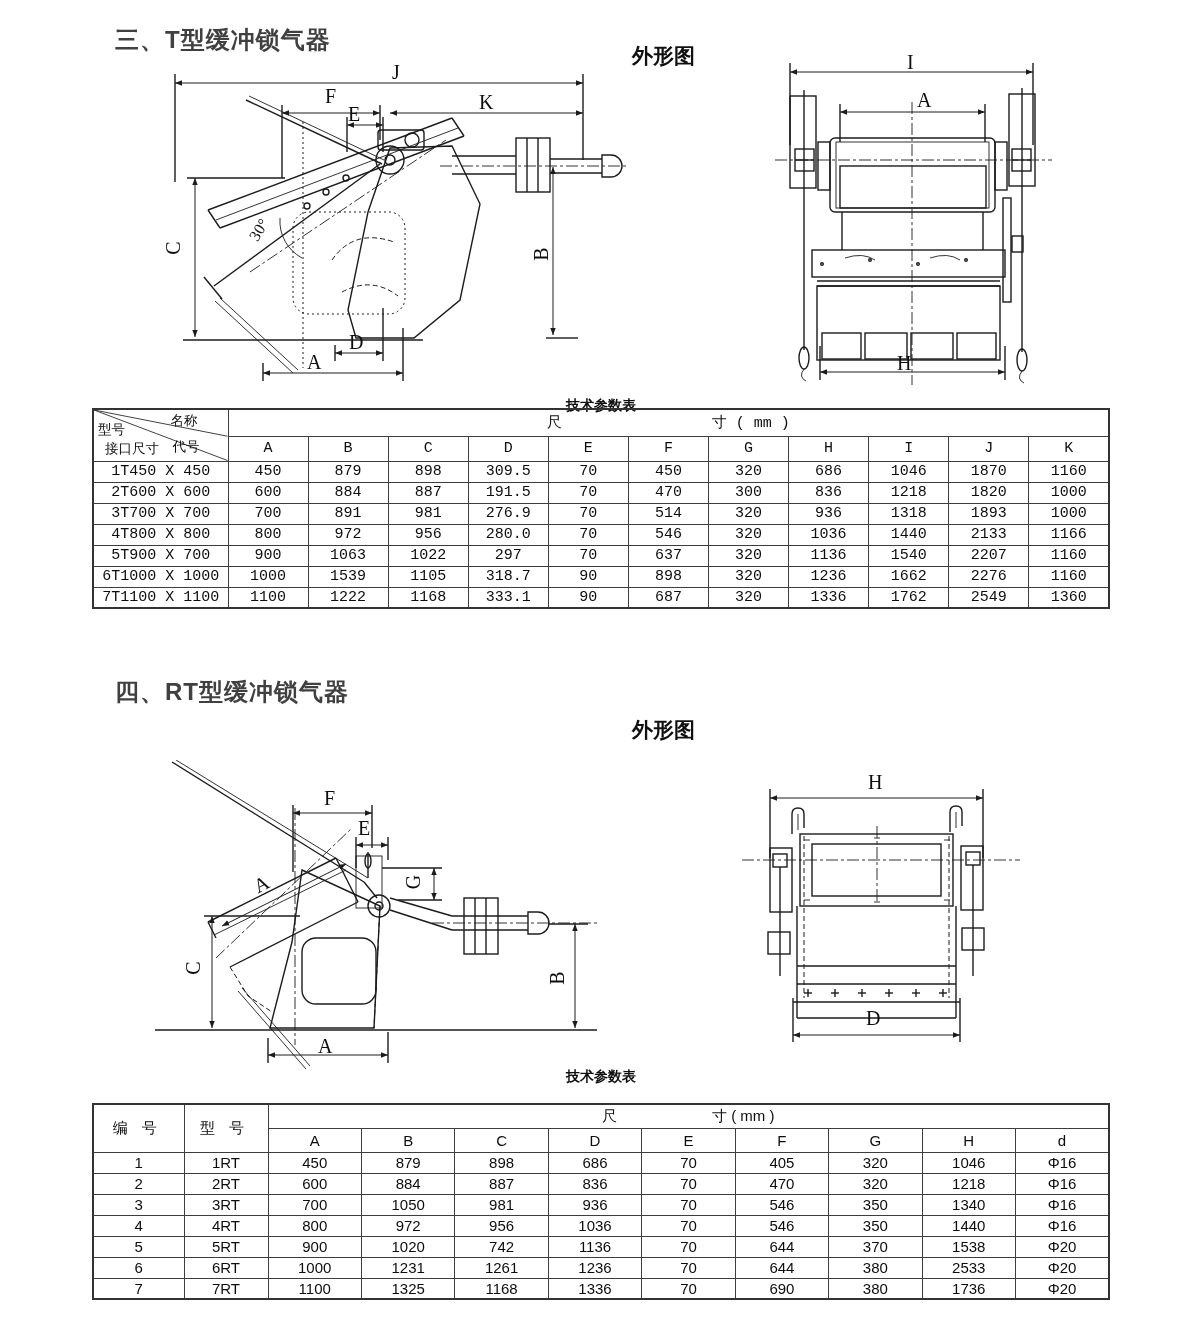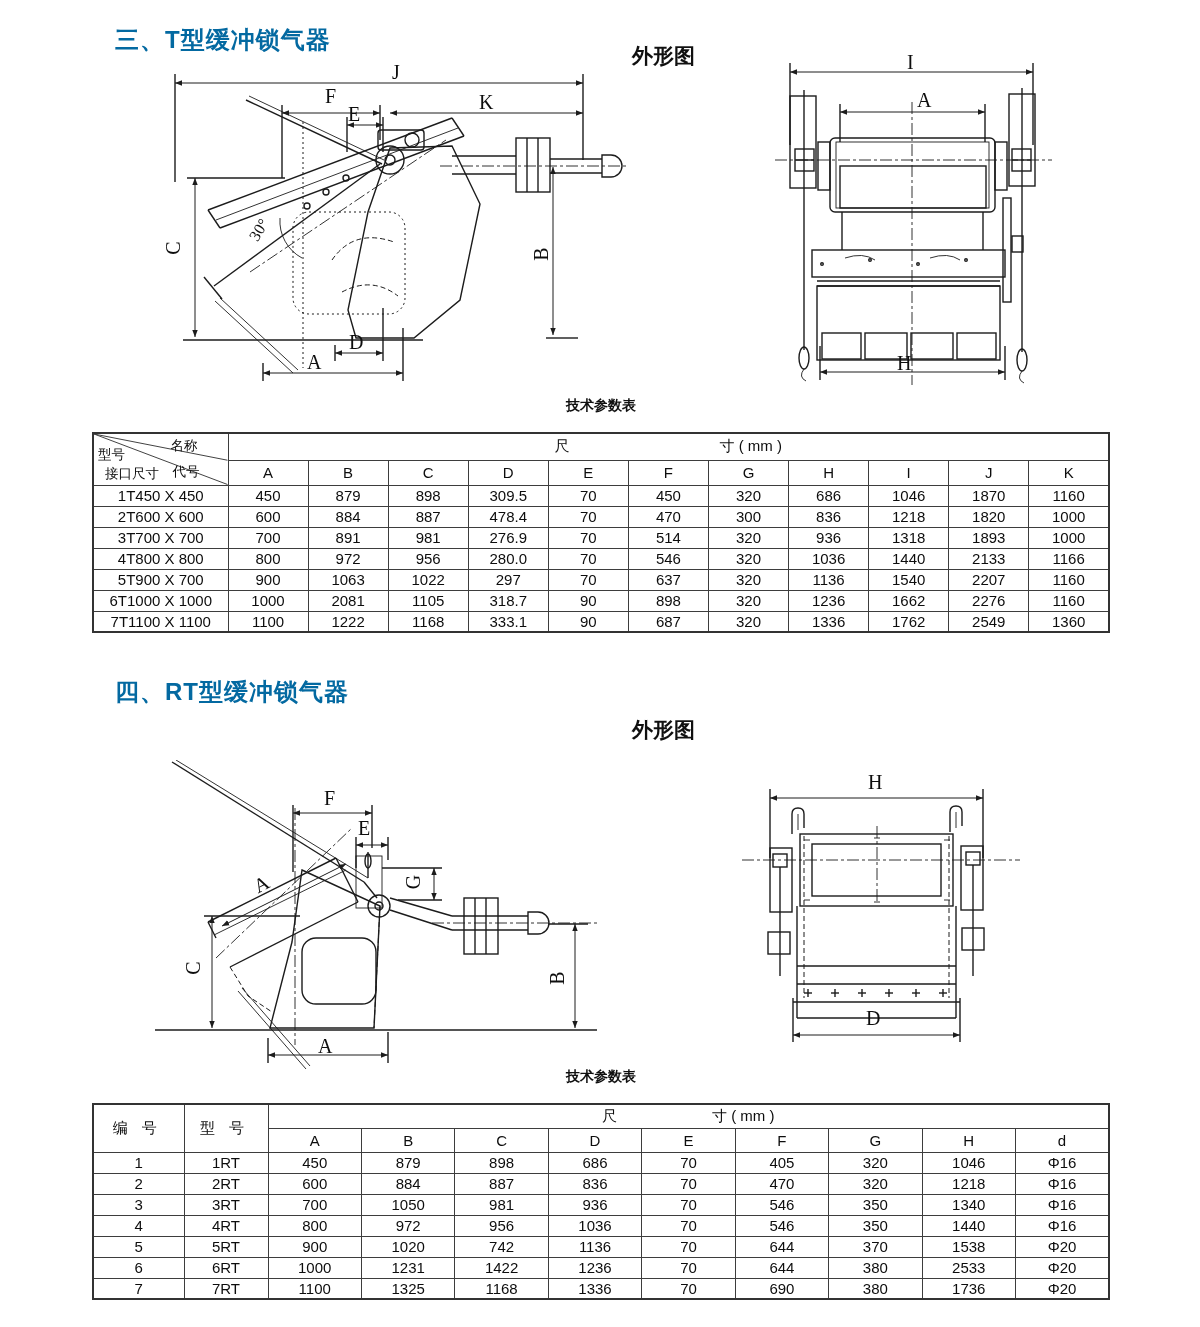--- a/index.html
+++ b/index.html
@@ -1,19 +1,19 @@
 <!DOCTYPE html>
 <html><head>
 <meta charset="utf-8">
 <style>
   * { margin:0; padding:0; box-sizing:border-box; }
   body { background:#e8e8e8; font-family:"Liberation Sans", sans-serif; }
   #page { position:relative; width:1200px; height:1327px; background:#ffffff; margin:0 auto; overflow:hidden; color:#111; }
 
-  .heading { position:absolute; font-size:24px; font-weight:bold; letter-spacing:1px; color:#0369a1; }
+  .heading { position:absolute; font-size:24px; font-weight:bold; letter-spacing:1px; color:#404040; }
   .sublabel { position:absolute; font-size:21px; font-weight:bold; color:#101010; }
   .tbl-title { position:absolute; left:92px; width:1018px; text-align:center; font-size:14px; font-weight:bold; color:#101010; }
 
   .drawing { position:absolute; }
   .drawing svg { position:absolute; left:0; top:0; width:100%; height:100%; }
   svg line, svg path, svg rect, svg circle, svg ellipse { stroke:#1c1c1c; fill:none; stroke-width:1.4; }
   svg .thin { stroke-width:0.9; }
   svg .dim  { stroke-width:1; }
   svg .dot  { stroke-width:1; stroke-dasharray:2 3; }
   svg .dsh  { stroke-width:1; stroke-dasharray:5 3; }
@@ -185,21 +185,21 @@
       <line class="cl" x1="152" y1="52" x2="152" y2="335"></line>
         <line class="cl" x1="15" y1="110" x2="292" y2="110"></line>
     </svg>
     <span class="dimlab" style="left:147px; top:2px;">I</span>
     <span class="dimlab" style="left:157px; top:40px;">A</span>
     <span class="dimlab" style="left:137px; top:303px;">H</span>
   </div>
 
   <div class="tbl-title" style="top:397px;">技术参数表</div>
 
-  <div class="tblwrap" style="top:432px;">
+  <div class="tblwrap" style="top:408px;font-family:Liberation Mono, monospace;">
     <table id="table-t">
       <colgroup>
           <col style="width:135px;">
         </colgroup>
       <thead>
         <tr class="r1">
           <th class="corner" rowspan="2">
             <svg class="cornersvg" viewBox="0 0 135 52" preserveAspectRatio="none">
               <line x1="0" y1="0" x2="135" y2="27"></line>
                 <line x1="0" y1="0" x2="135" y2="52"></line>
@@ -246,21 +246,21 @@
             <td>1046</td>
             <td>1870</td>
             <td>1160</td>
           </tr>
 
           <tr>
             <td>2T600 X 600</td>
           <td>600</td>
             <td>884</td>
             <td>887</td>
-            <td>478.4</td>
+            <td>191.5</td>
             <td>70</td>
             <td>470</td>
             <td>300</td>
             <td>836</td>
             <td>1218</td>
             <td>1820</td>
             <td>1000</td>
           </tr>
 
           <tr>
@@ -304,21 +304,21 @@
             <td>320</td>
             <td>1136</td>
             <td>1540</td>
             <td>2207</td>
             <td>1160</td>
           </tr>
 
           <tr>
             <td>6T1000 X 1000</td>
           <td>1000</td>
-            <td>2081</td>
+            <td>1539</td>
             <td>1105</td>
             <td>318.7</td>
             <td>90</td>
             <td>898</td>
             <td>320</td>
             <td>1236</td>
             <td>1662</td>
             <td>2276</td>
             <td>1160</td>
           </tr>
@@ -577,21 +577,21 @@
             <td>370</td>
             <td>1538</td>
             <td>Φ20</td>
           </tr>
 
           <tr>
             <td>6</td>
             <td>6RT</td>
           <td>1000</td>
             <td>1231</td>
-            <td>1422</td>
+            <td>1261</td>
             <td>1236</td>
             <td>70</td>
             <td>644</td>
             <td>380</td>
             <td>2533</td>
             <td>Φ20</td>
           </tr>
 
           <tr>
             <td>7</td>

